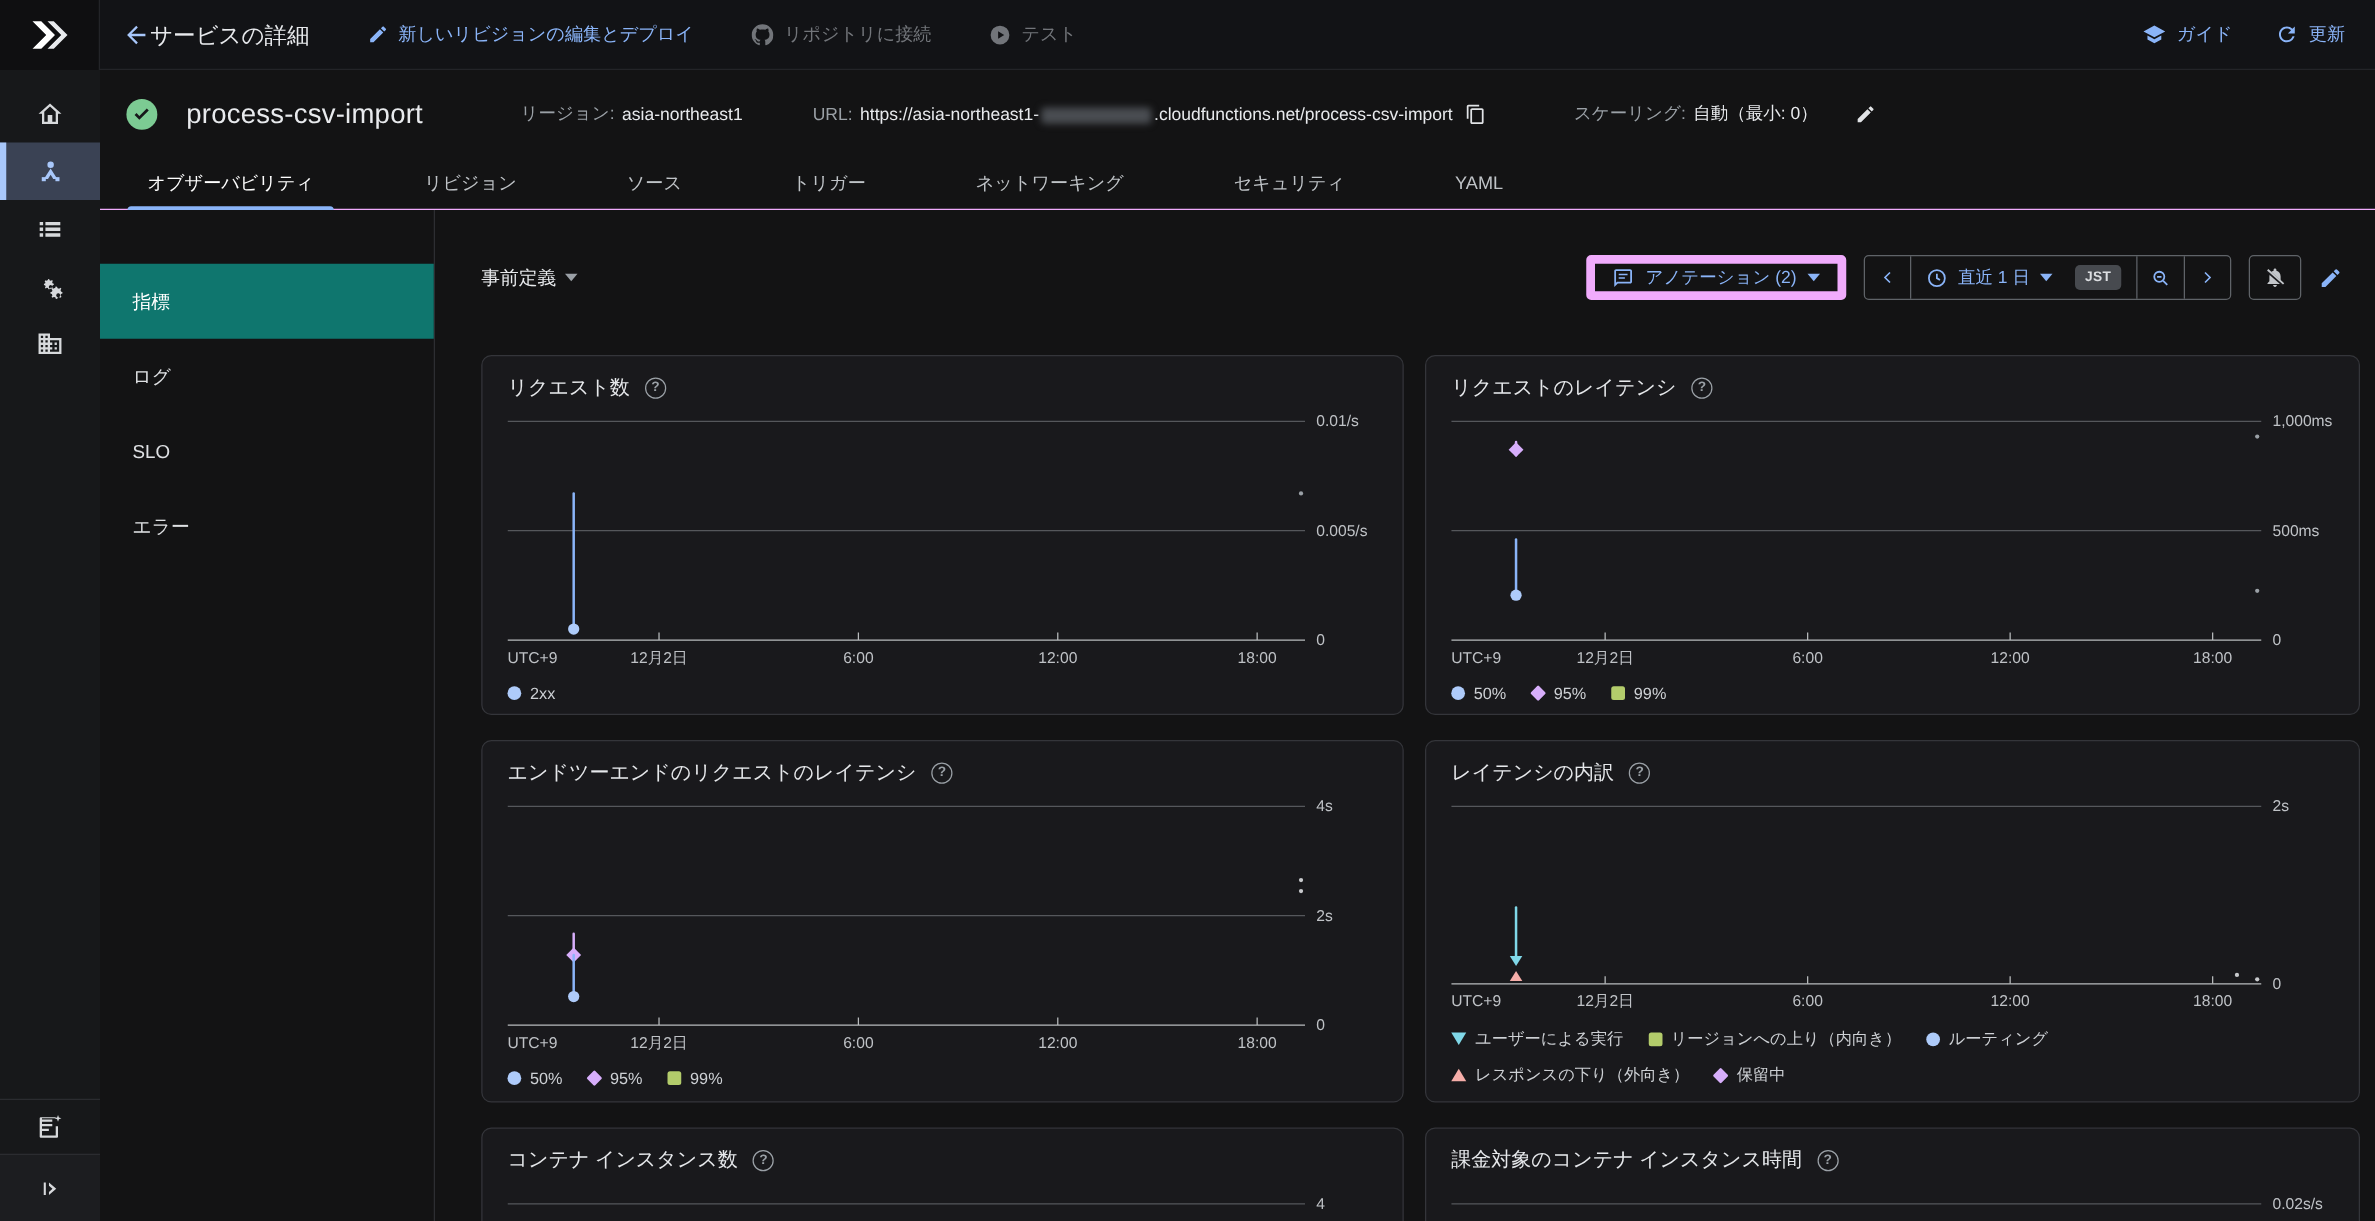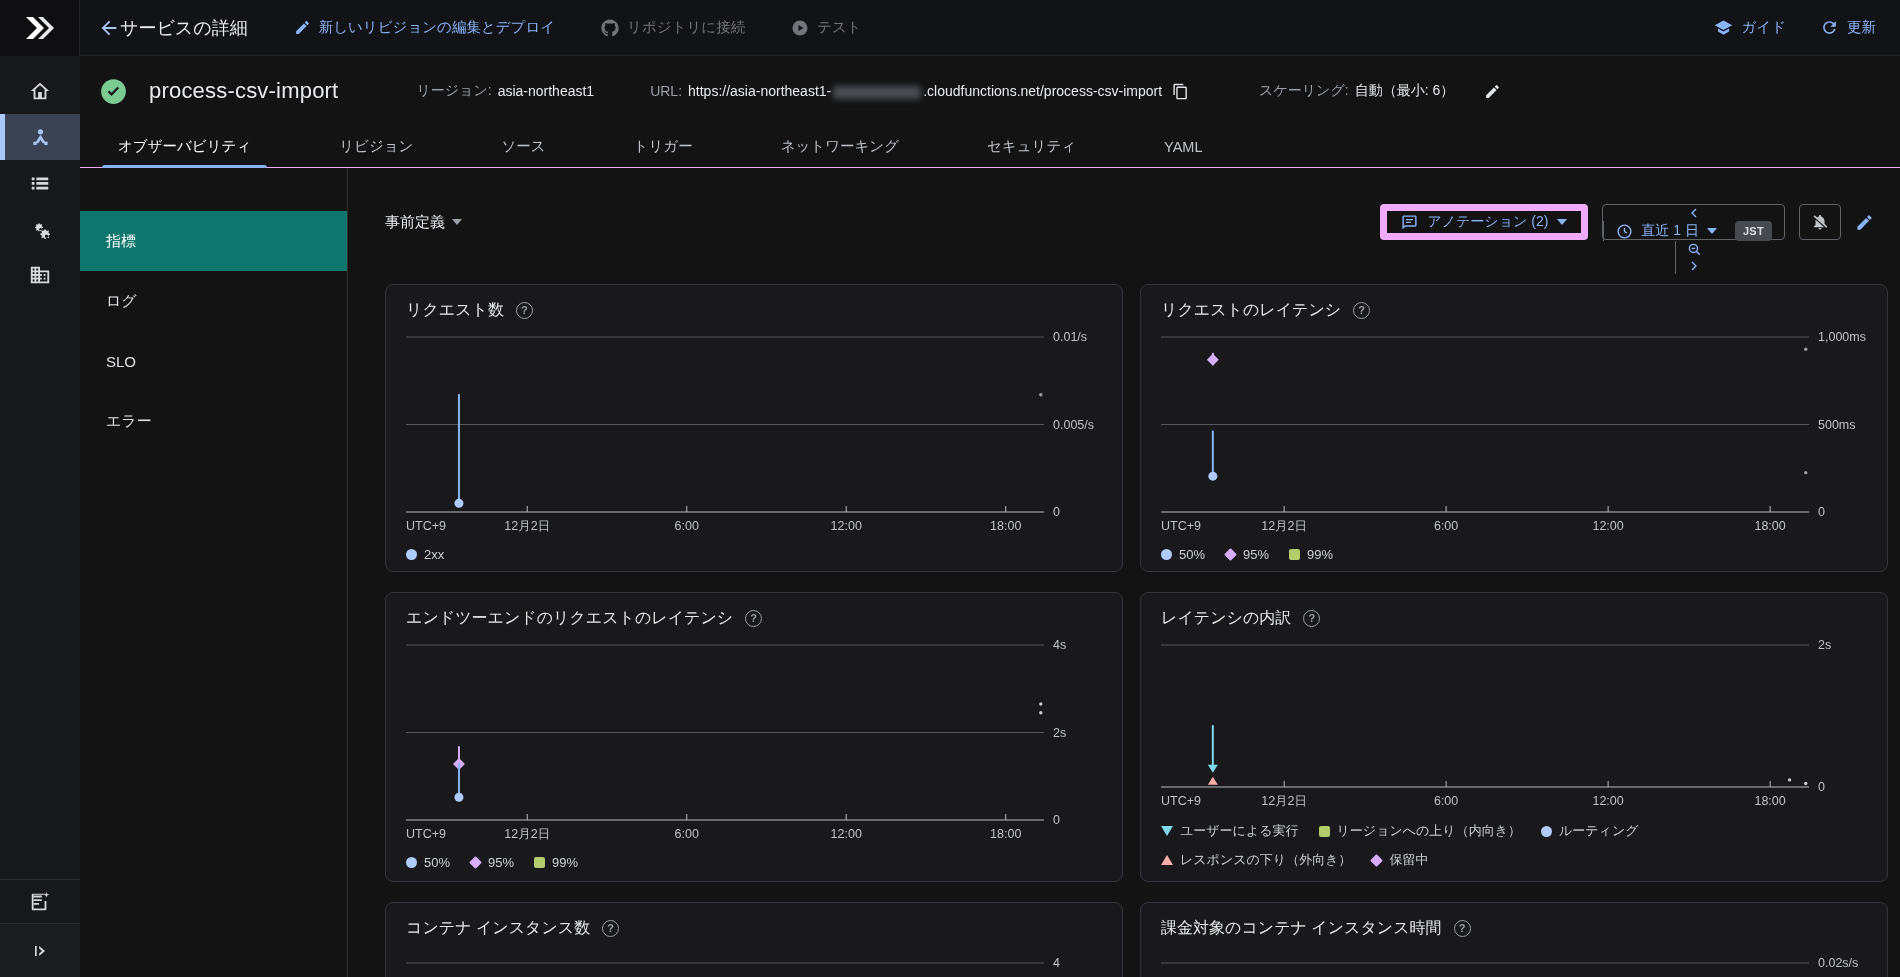--- a/index.html
+++ b/index.html
@@ -55,21 +55,21 @@
   .subnav-item { height:60px; display:flex; align-items:center; padding-left:26px; font-size:15px; color:#dfe1e4; cursor:pointer; }
   .subnav-item.active { background:#0f766e; color:#ffffff; }
 
   .main-panel { flex:1; min-width:0; overflow:hidden; }
   .chart-toolbar { display:flex; align-items:center; margin:36px 26px 0 37px; }
   .predef { display:flex; align-items:center; gap:7px; font-size:15px; color:#e8eaed; }
   .caret { width:0; height:0; border-left:5px solid transparent; border-right:5px solid transparent; border-top:6px solid #9aa0a6; display:inline-block; }
   .caret.blue { border-top-color:#8ab4f8; }
   .tool-right { margin-left:auto; display:flex; align-items:center; gap:14px; }
   .btn-outline { height:36px; border:7px solid #f0abfc; border-radius:4px; display:flex; align-items:center; gap:9px; padding:0 14px; color:#8ab4f8; font-size:14px; background:transparent; white-space:nowrap; }
-  .time-group { display:flex; align-items:center; height:36px; border:1px solid #5f6368; border-radius:4px;flex-direction:column; }
+  .time-group { display:flex; align-items:center; height:36px; border:1px solid #5f6368; border-radius:4px; }
   .tg-seg { display:flex; align-items:center; height:100%; padding:0 10px; color:#8ab4f8; }
   .tg-seg + .tg-seg { border-left:1px solid #5f6368; }
   .tg-mid { gap:8px; font-size:14px; padding:0 12px; }
   .jst-chip { background:#474a4f; color:#dcdee1; font-size:11px; font-weight:700; border-radius:4px; padding:4px 8px; margin-left:10px; letter-spacing:.3px; }
   .sq-btn { width:42px; height:36px; border:1px solid #5f6368; border-radius:4px; display:flex; align-items:center; justify-content:center; }
   .icon-btn { display:flex; align-items:center; justify-content:center; }
 
   
   .charts-grid { display:grid; grid-template-columns:738px 748px; grid-template-rows:288px 290px 290px; gap:20px 17px; margin:44px 0 0 37px; }
   .chart-card { background:#19191c; border:1px solid #34353a; border-radius:8px; padding:12px 20px 0; overflow:hidden; }
@@ -206,21 +206,21 @@
         <span class="val"><span>https://asia-northeast1-</span><span class="url-blur"></span><span>.cloudfunctions.net/process-csv-import</span></span>
       </span>
       <button class="copy-btn">
         <svg width="17" height="17" viewBox="0 0 24 24">
             <path d="M16 1H4c-1.1 0-2 .9-2 2v14h2V3h12V1zm3 4H8c-1.1 0-2 .9-2 2v14c0 1.1.9 2 2 2h11c1.1 0 2-.9 2-2V7c0-1.1-.9-2-2-2zm0 16H8V7h11v14z" fill="#e1e3e6"></path>
           </svg>
       </button>
 
       <span class="meta m-scaling">
         <span class="lab">スケーリング:</span>
-        <span class="val">自動（最小: 6）</span>
+        <span class="val">自動（最小: 0）</span>
       </span>
       <button class="hdr-edit">
         <svg width="17" height="17" viewBox="0 0 24 24">
             <path d="M3 17.25V21h3.75L17.8 9.94l-3.75-3.75L3 17.25zM20.7 7.04c.39-.39.39-1.02 0-1.41l-2.34-2.34a.996.996 0 0 0-1.41 0l-1.83 1.83 3.75 3.75 1.83-1.83z" fill="#e1e3e6"></path>
           </svg>
       </button>
     </div>
 
     <div class="tabbar">
       <div class="tab active">オブザーバビリティ</div>

